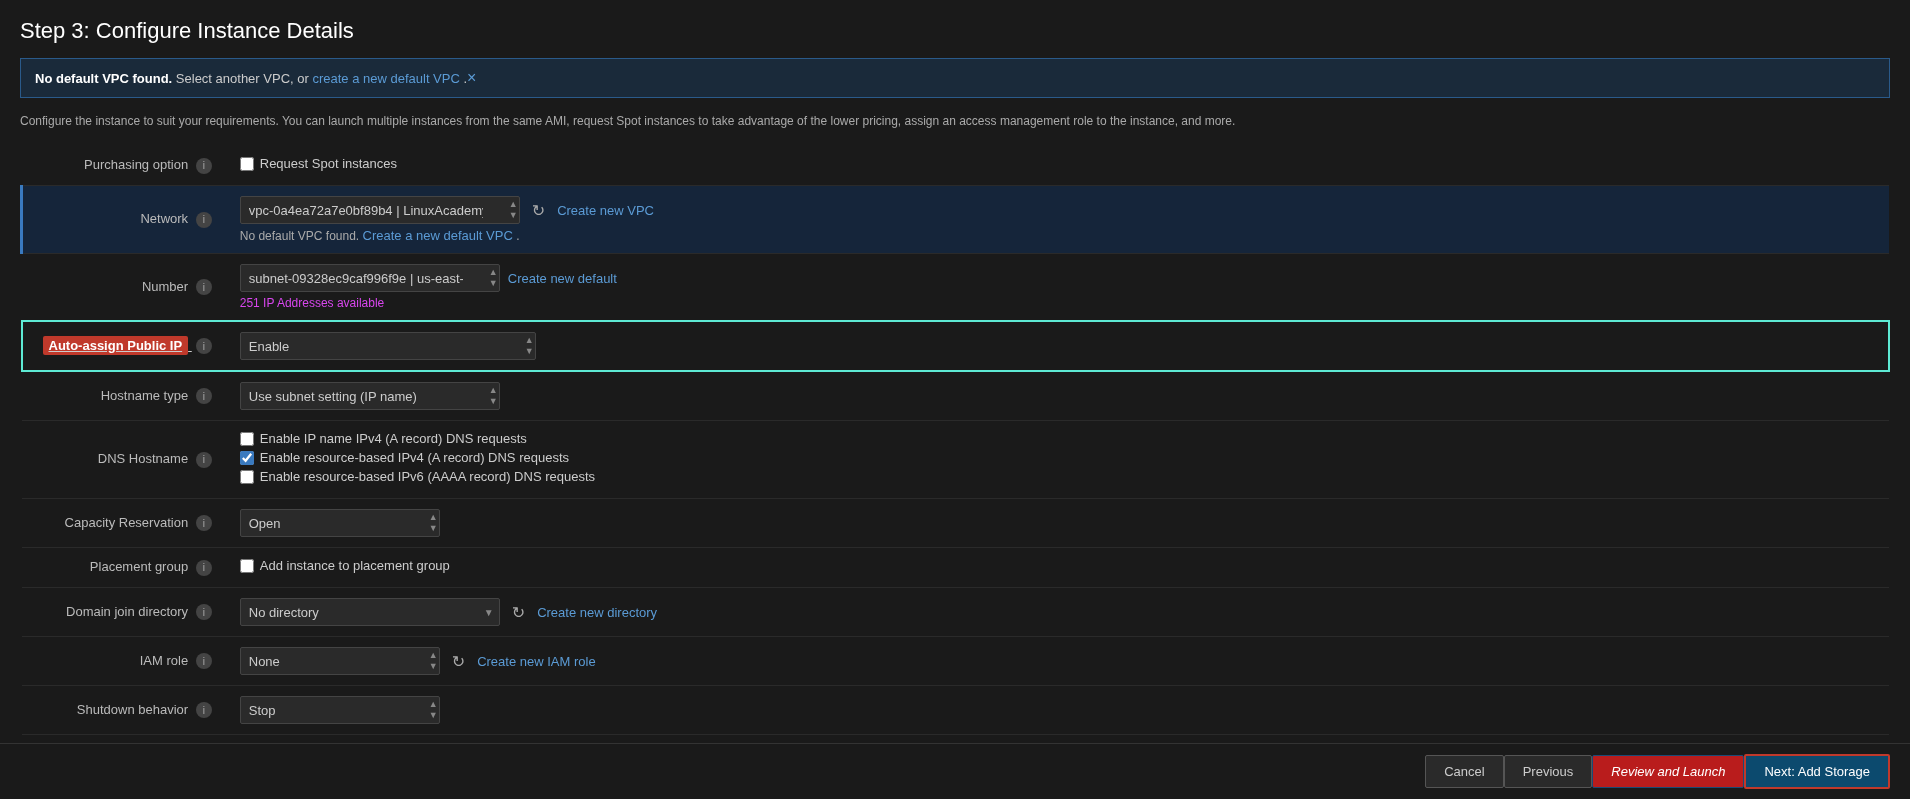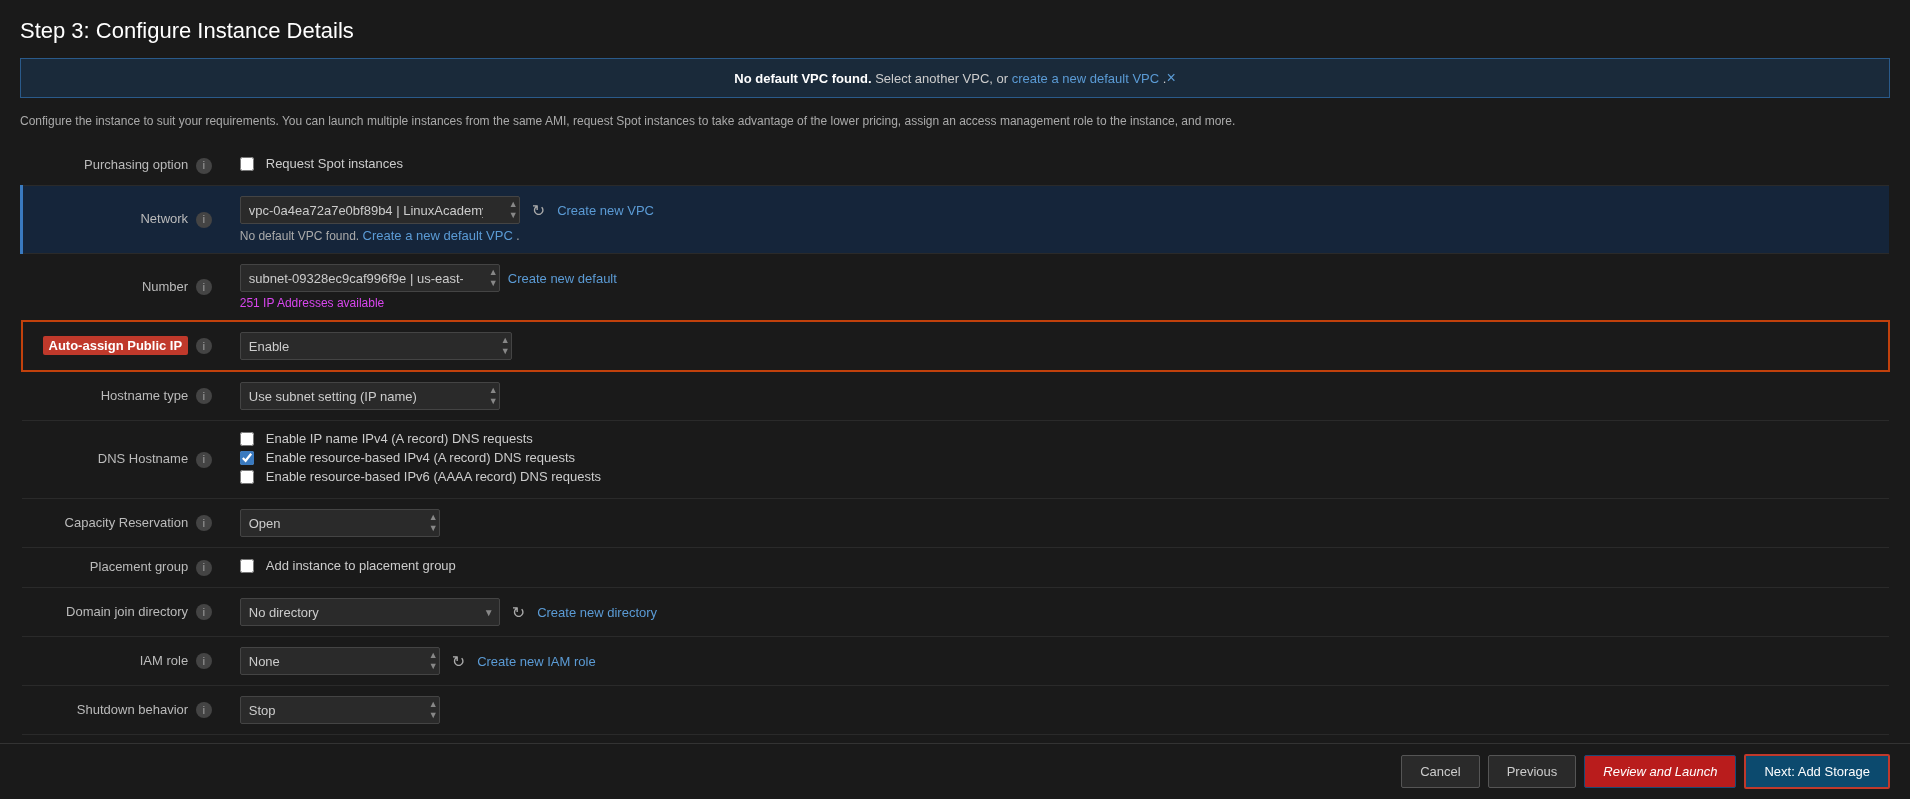--- a/index.html
+++ b/index.html
@@ -21,21 +21,21 @@
       font-weight: 400;
       margin-bottom: 14px;
     }
     .alert-bar {
       background: #1a2a3a;
       border: 1px solid #2a5a8a;
       color: #ccc;
       padding: 10px 14px;
       margin-bottom: 14px;
       display: flex;
-      justify-content: center;
+      justify-content: flex-start;
       align-items: center;
       font-size: 13px;
     }
     .alert-bar strong { color: #fff; }
     .alert-bar a { color: #5b9bd5; text-decoration: none; }
     .alert-close { color: #5b9bd5; cursor: pointer; font-size: 16px; }
     .description {
       color: #aaa;
       font-size: 12px;
       margin-bottom: 16px;
@@ -159,21 +159,21 @@
       background: none;
       border: none;
       cursor: pointer;
       font-size: 13px;
       text-decoration: none;
       padding: 0;
     }
     .checkbox-label {
       display: flex;
       align-items: center;
-      gap: 12px;
+      gap: 6px;
       color: #ccc;
       font-size: 13px;
       margin-bottom: 4px;
     }
     input[type="checkbox"] {
       width: 14px;
       height: 14px;
       cursor: pointer;
       accent-color: #3a7abf;
     }
@@ -191,21 +191,20 @@
       position: fixed;
       bottom: 0;
       right: 0;
       left: 0;
       background: #1a1a1a;
       border-top: 1px solid #333;
       padding: 10px 20px;
       display: flex;
       justify-content: flex-end;
       align-items: center;
-      gap: 8px;
       z-index: 100;
     }
     .btn {
       padding: 8px 18px;
       border-radius: 2px;
       cursor: pointer;
       font-size: 13px;
       border: 1px solid #555;
       background: #2a2a2a;
       color: #ccc;
@@ -301,28 +300,28 @@
               <span>▲</span>
               <span>▼</span>
             </div>
           </div>
           <a href="#" class="link-btn">Create new default</a>
         </div>
         <div class="ip-count">251 IP Addresses available</div>
       </td>
     </tr>
 
-    <tr class="form-row" style="border: 2px solid #c2410c;">
+    <tr class="form-row" style="border: 2px solid #5eead4; text-decoration: underline;">
       <td class="form-label-cell">
         <span class="label-highlighted">Auto-assign Public IP</span>
         <span class="info-icon">i</span>
       </td>
       <td class="form-value-cell">
         <div class="dual-arrow-select">
-          <select style="width:272px;">
+          <select style="width:296px;">
             <option>Enable</option>
             <option>Disable</option>
             <option>Use subnet setting (Enable)</option>
             <option>Use subnet setting (Disable)</option>
           </select>
           <div class="dual-arrows">
             <span>▲</span>
             <span>▼</span>
           </div>
         </div>

